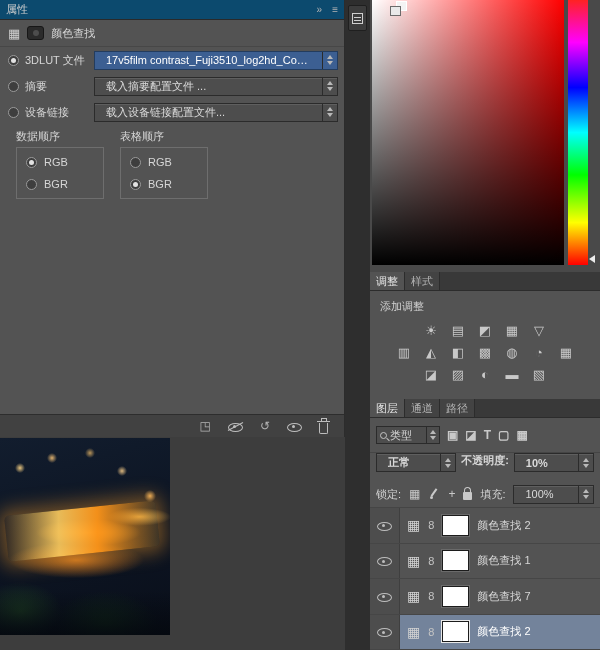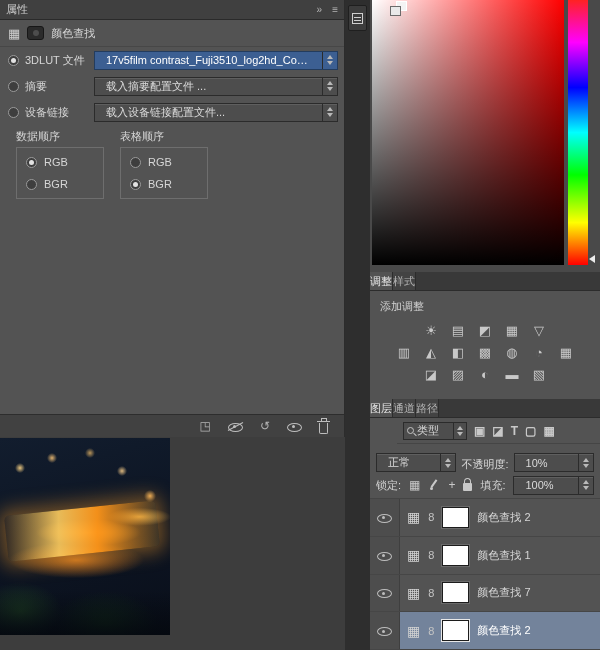--- a/index.html
+++ b/index.html
@@ -5,21 +5,21 @@
   * { margin:0; padding:0; box-sizing:border-box; }
   body { background:#262626; }
   #app {
     position:relative; width:600px; height:650px; overflow:hidden;
     background:#474747; font-family:"Liberation Sans", sans-serif;
     font-size:11px; color:#d6d6d6; -webkit-font-smoothing:antialiased;
   }
 
   
   .props { position:absolute; left:0; top:0; width:345px; height:437px; background:#535353; border-right:1px solid #2c2c2c; }
-  .props-title { height:20px; background:#404040; border-bottom:1px solid #2a2a2a; display:flex; align-items:center; padding:0 6px; color:#cfcfcf; }
+  .props-title { height:20px; background:#0c4a6e; border-bottom:1px solid #2a2a2a; display:flex; align-items:center; padding:0 6px; color:#cfcfcf; }
   .props-title .t-icons { margin-left:auto; display:flex; gap:10px; color:#b5b5b5; font-size:10px; }
   .props-header { height:27px; display:flex; align-items:center; gap:7px; padding:0 8px; border-bottom:1px solid #474747; }
   .grid-ic { font-size:13px; color:#cfcfcf; line-height:1; }
   .mask-ic { width:17px; height:14px; background:#2b2b2b; border:1px solid #171717; border-radius:3px; position:relative; }
   .mask-ic::after { content:""; position:absolute; left:5px; top:3px; width:6px; height:6px; border-radius:50%; background:#4d4d4d; }
 
   .lut-row { display:flex; align-items:center; height:26px; padding:0 6px 0 8px; }
   .lut-label { flex:0 0 86px; display:flex; align-items:center; gap:6px; white-space:nowrap; }
   .radio { width:11px; height:11px; border-radius:50%; background:#3e3e3e; border:1px solid #9a9a9a; position:relative; flex:0 0 auto; }
   .radio.on::after { content:""; position:absolute; left:2px; top:2px; width:5px; height:5px; border-radius:50%; background:#e2e2e2; }
@@ -97,36 +97,36 @@
   .sv { position:absolute; left:2px; top:0; width:192px; height:265px;
         background:linear-gradient(to top, #000, rgba(0,0,0,0)), linear-gradient(to right, #fff, #f00); }
   .hue { position:absolute; left:198px; top:0; width:20px; height:265px;
          background:linear-gradient(to bottom, #ff2222 0%, #ff00ff 16%, #0000ff 33%, #00ffff 50%, #00ff00 66%, #ffff00 84%, #ff0000 100%); }
   .hue-mark { position:absolute; left:219px; top:255px; width:0; height:0; border-top:4px solid transparent; border-bottom:4px solid transparent; border-right:6px solid #ececec; }
   .sq-icon { position:absolute; left:20px; top:1px; width:20px; height:17px; }
   .sq-icon .b { position:absolute; left:6px; top:0; width:11px; height:10px; background:#f4f4f4; border:1px solid #fff; }
   .sq-icon .f { position:absolute; left:0; top:5px; width:11px; height:10px; background:#e9e9e9; border:1px solid #6b6b6b; }
 
   .tabs { height:19px; background:#393939; display:flex; align-items:stretch; border-bottom:1px solid #2c2c2c; flex:0 0 auto; }
-  .tab { padding:0 0; display:flex; align-items:center; background:#434343; color:#b3b3b3; border-right:1px solid #2c2c2c; }
+  .tab { padding:0 6px; display:flex; align-items:center; background:#434343; color:#b3b3b3; border-right:1px solid #2c2c2c; }
   .tab.active { background:#535353; color:#e5e5e5; }
 
   .adj { flex:0 0 108px; padding:5px 8px 0; }
   .adj-add { margin:3px 0 6px 2px; color:#d0d0d0; }
   .adj-row { display:flex; justify-content:center; gap:5px; margin:2px 0; }
   .adj-ic { width:22px; height:20px; display:flex; align-items:center; justify-content:center; color:#c9c9c9; font-size:13px; line-height:1; }
 
-  .lay-filter { flex:0 0 26px; display:flex; align-items:center; gap:7px; padding:0 6px; border-bottom:1px solid #454545;margin-left:27px; }
+  .lay-filter { flex:0 0 26px; display:flex; align-items:center; gap:7px; padding:8px 6px; border-bottom:1px solid #454545; }
   .kind-combo { width:64px; height:18px; background:#4d4d4d; border:1px solid #2b2b2b; display:flex; align-items:center; gap:3px; padding-left:3px; }
   .kind-combo .step { margin-left:auto; width:13px; align-self:stretch; border-left:1px solid #2b2b2b; display:flex; flex-direction:column; align-items:center; justify-content:center; gap:2px; }
   .mag { width:7px; height:7px; border:1px solid #c4c4c4; border-radius:50%; position:relative; flex:0 0 auto; }
   .mag::after { content:""; position:absolute; left:5px; top:6px; width:4px; height:1px; background:#c4c4c4; transform:rotate(45deg); }
   .flt-ic { font-size:12px; color:#c9c9c9; font-weight:bold; }
 
-  .blend-row { flex:0 0 28px; display:flex; align-items:flex-end; gap:5px; padding:0 6px; }
+  .blend-row { flex:0 0 28px; display:flex; align-items:flex-start; gap:5px; padding:0 6px;font-weight:bold; }
   .blend-combo { width:92px; height:19px; }
   .val-combo { width:52px; height:19px; }
   .lock-row { flex:0 0 27px; display:flex; align-items:center; gap:8px; padding:0 6px; border-bottom:1px solid #454545; }
   .lock-glyph { font-size:12px; color:#c9c9c9; line-height:1; }
   .brush { width:12px; height:12px; position:relative; display:inline-block; }
   .brush::before { content:""; position:absolute; left:5px; top:0; width:2px; height:9px; background:#c9c9c9; transform:rotate(35deg); }
   .brush::after { content:""; position:absolute; left:2px; top:8px; width:3px; height:3px; background:#c9c9c9; border-radius:50%; }
   .padlock { width:9px; height:8px; background:#c9c9c9; border-radius:1px; position:relative; display:inline-block; margin-top:4px; }
   .padlock::before { content:""; position:absolute; left:1px; top:-5px; width:5px; height:5px; border:1.5px solid #c9c9c9; border-bottom:none; border-radius:4px 4px 0 0; }
 

